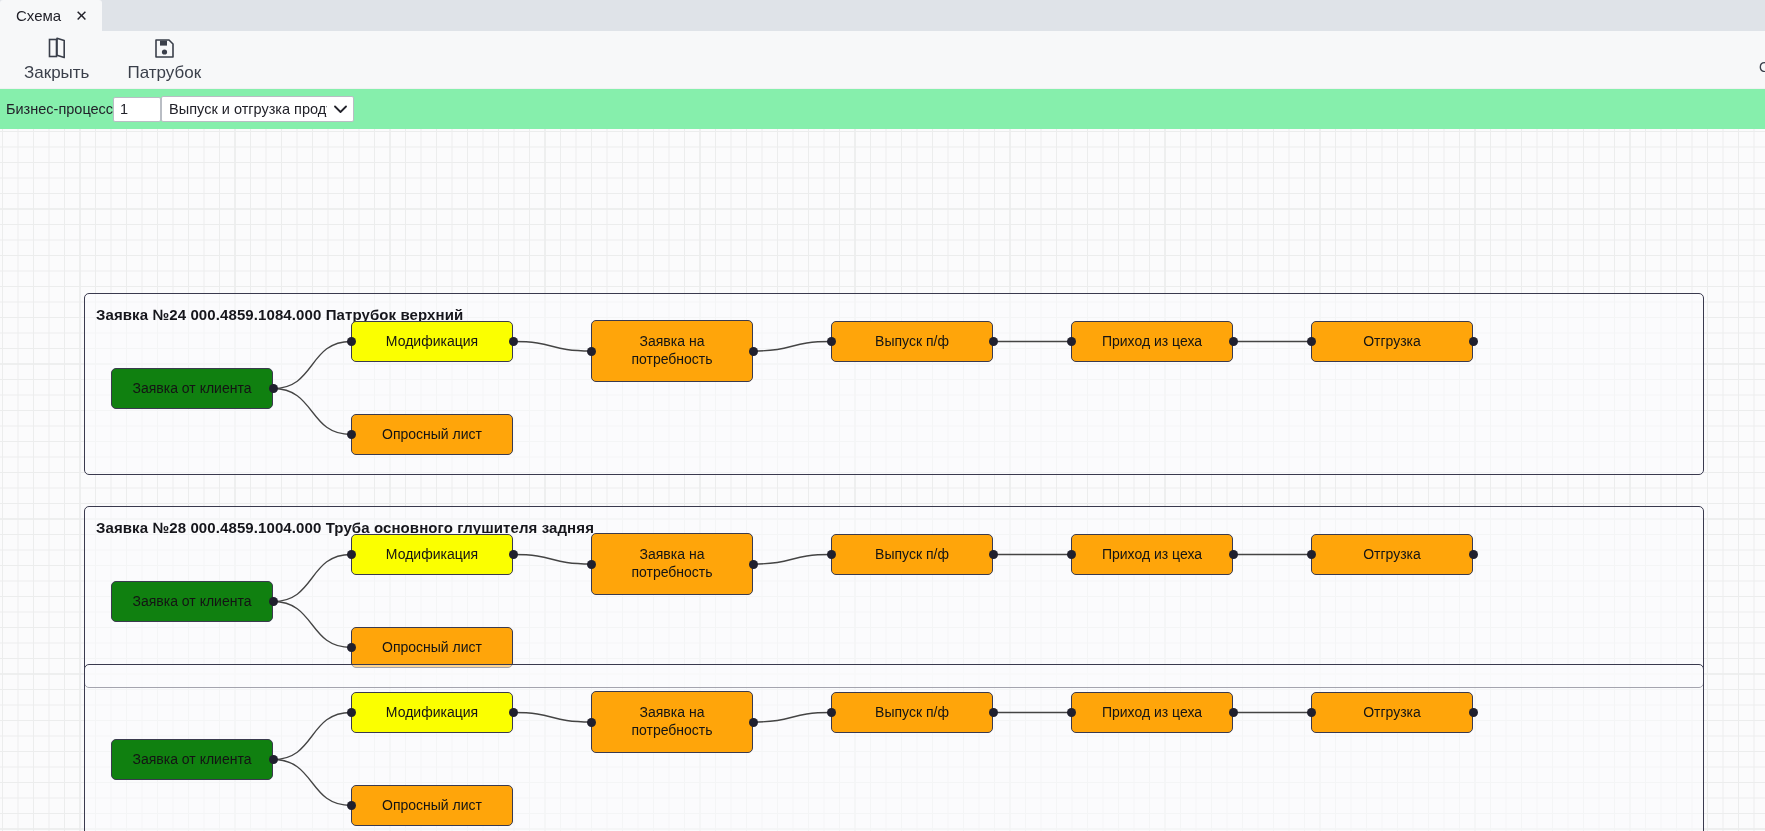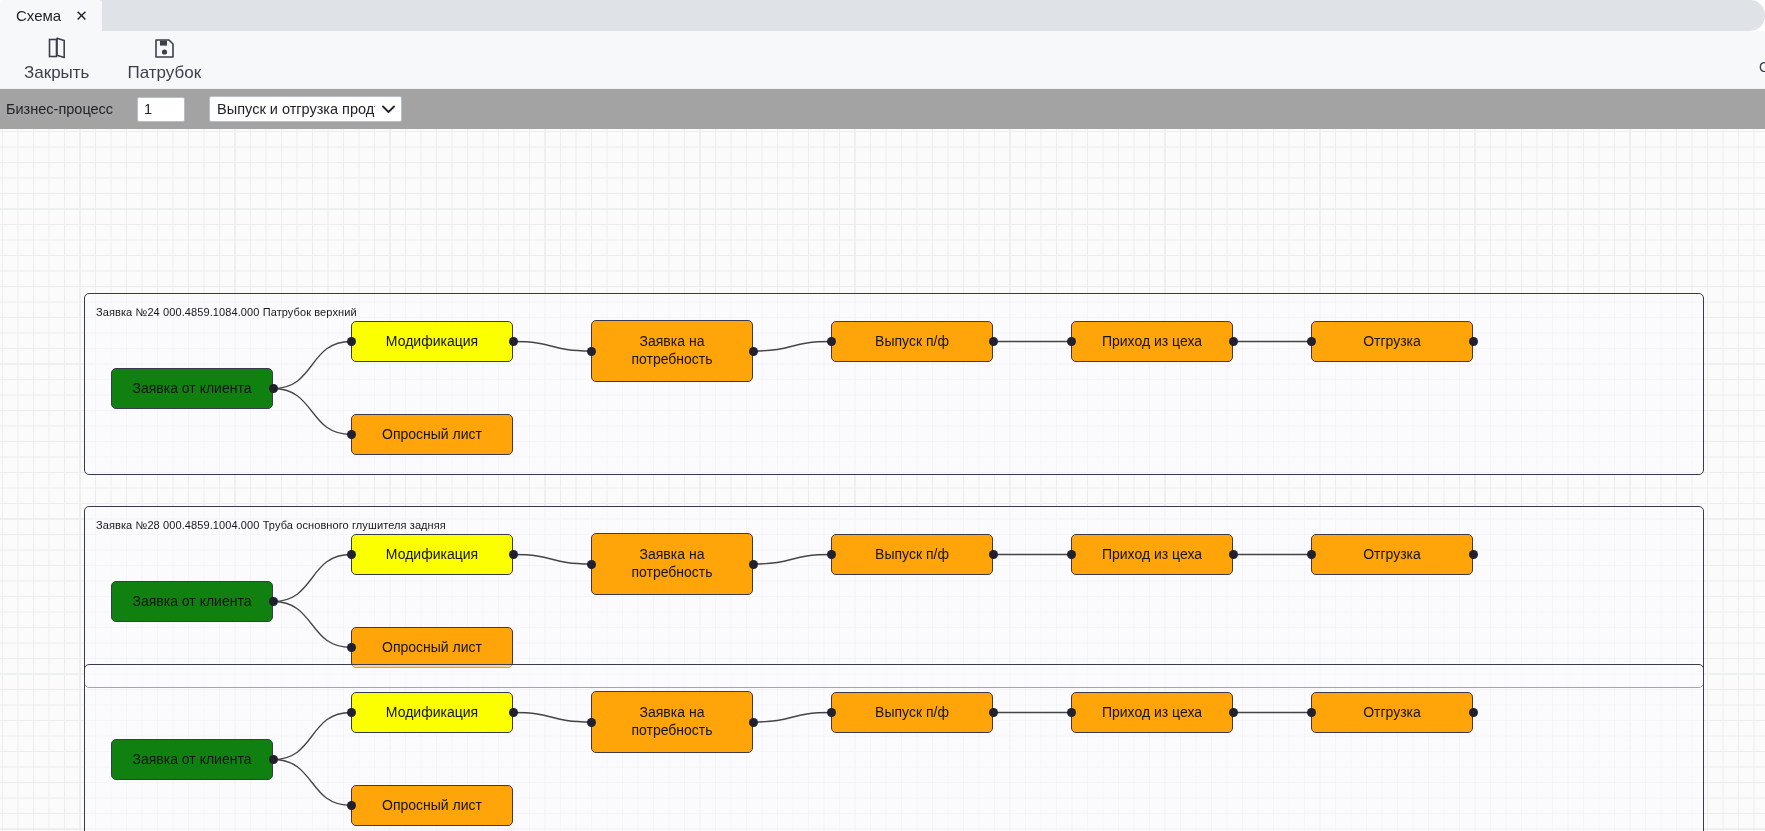--- a/index.html
+++ b/index.html
@@ -6,21 +6,20 @@
   body{
     width:1765px;height:831px;overflow:hidden;
     background:#ffffff;
     font-family:"Liberation Sans","DejaVu Sans",sans-serif;
     color:#22222a;
   }
   
   .tabbar{
     height:31px;background:#dfe3e8;display:flex;align-items:stretch;
     position:relative;
-    border-radius:15px;
   }
   .tab{
     background:#f7f8f9;display:flex;align-items:center;gap:14px;
     padding:0 14px 0 16px;border-top-left-radius:3px;border-top-right-radius:3px;
     font-size:15px;color:#22222a;height:31px;box-sizing:border-box;
   }
   .tab-label{white-space:nowrap;}
   .tab-close{
     font-size:15px;font-weight:700;color:#22222a;line-height:1;
     cursor:pointer;user-select:none;
@@ -36,22 +35,22 @@
     cursor:pointer;min-width:56px;padding:2px 6px;
   }
   .tb-ico{height:24px;display:flex;align-items:center;justify-content:center;}
   .tb-lbl{font-size:17px;color:#3a3f4a;white-space:nowrap;}
   .tb-right{
     position:absolute;right:-2px;top:28px;font-size:14px;color:#3a3f4a;
     overflow:hidden;width:8px;white-space:nowrap;
   }
   
   .bprow{
-    height:40px;background:#a3a3a3;display:flex;align-items:center;
-    padding-left:6px;gap:24px;
+    height:40px;background:#86efac;display:flex;align-items:center;
+    padding-left:6px;gap:0;
   }
   .bp-label{font-size:14.5px;color:#22222a;white-space:nowrap;}
   .bp-num{
     width:48px;height:25px;box-sizing:border-box;
     border:1px solid #b9bdc4;background:#fff;border-radius:2px;
     font-size:14.5px;color:#22222a;padding:0 6px;
     font-family:"Liberation Sans",sans-serif;outline:none;
   }
   .bp-select{
     width:193px;height:26px;box-sizing:border-box;position:relative;
@@ -77,21 +76,21 @@
     overflow:hidden;
   }
   .panel{
     position:absolute;left:84px;width:1620px;
     background:rgba(252,252,253,0.55);
     border:1.6px solid #3a3a4e;border-radius:5px;
     box-sizing:border-box;
   }
   .panel-title{
     position:absolute;left:11px;top:12px;
-    font-size:11px;font-weight:400;color:#16161c;
+    font-size:15px;font-weight:700;color:#16161c;
     white-space:nowrap;letter-spacing:.1px;
   }
   .node{
     position:absolute;box-sizing:border-box;
     border:1.6px solid #3a3a4e;border-radius:5px;
     display:flex;align-items:center;justify-content:center;
     text-align:center;font-size:14px;color:#141414;
     line-height:1.28;cursor:pointer;user-select:none;
     padding:0 6px;
   }

